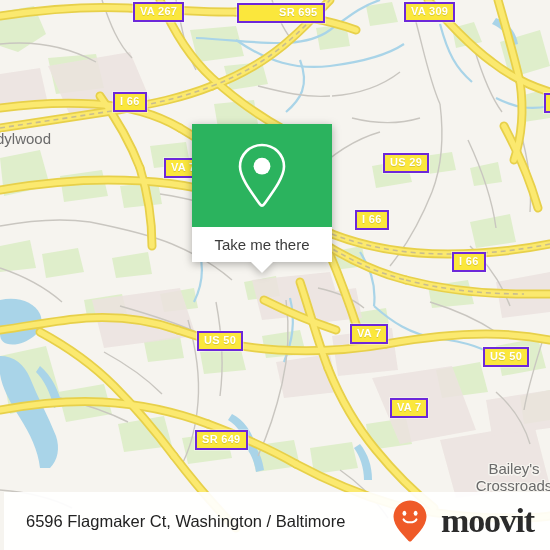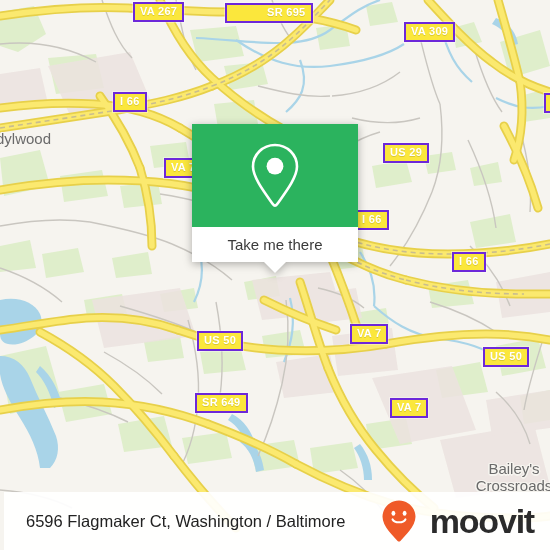--- a/index.html
+++ b/index.html
@@ -58,21 +58,21 @@
       -1.5px 0 #f6f4ef, 1.5px 0 #f6f4ef,
       0 -1.5px #f6f4ef, 0 1.5px #f6f4ef,
       -1px -1px #f6f4ef, 1px -1px #f6f4ef,
       -1px 1px #f6f4ef, 1px 1px #f6f4ef;
   }
   .place.center { text-align: center; }
   
   #card {
     position: absolute;
     left: 192px; top: 124px;
-    width: 166px;
+    width: 140px;
     filter: drop-shadow(0 2px 4px rgba(0,0,0,.30));
   }
   #card-head {
     height: 103px;
     background: #2bb35e;
     display: flex;
     align-items: center;
     justify-content: center;
   }
   #card-foot {
@@ -127,20 +127,21 @@
   }
   #footer-address {
     font-size: 16.5px;
     color: #222222;
     white-space: nowrap;
   }
   #brand {
     display: flex;
     align-items: center;
     gap: 13px;
+    font-family: Liberation Serif, serif;
   }
   #brand-word {
     font-size: 34px;
     font-weight: bold;
     color: #2b2b2b;
     letter-spacing: -1.2px;
     line-height: 34px;
   }
 </style>
 </head>
@@ -343,32 +344,32 @@
         <path d="M0 128 C40 122 80 116 118 110 C152 104 182 98 212 86"></path>
         <path d="M212 86 C244 74 270 58 292 38 C308 24 320 10 330 0"></path>
         <path d="M252 182 C276 204 302 222 332 234"></path>
         <path d="M332 234 C368 248 406 254 448 254 C488 254 520 250 550 244"></path>
         <path d="M318 240 C346 258 374 272 406 280"></path>
         <path d="M406 280 C444 290 484 294 524 294"></path>
       </g>
     </svg>
 
     <div class="shield" style="left:133px; top:2px;">VA 267</div>
-    <div class="shield" style="left:225px; top:3px;padding-left:40px;">SR 695</div>
-    <div class="shield" style="left:404px; top:22px;">VA 309</div>
+    <div class="shield" style="left:237px; top:3px;padding-left:40px;">SR 695</div>
+    <div class="shield" style="left:404px; top:2px;">VA 309</div>
     <div class="shield" style="left:500px; top:93px;margin-left:44px;">VA 120</div>
     <div class="shield" style="left:113px; top:92px;">I 66</div>
     <div class="shield" style="left:164px; top:158px;">VA 7</div>
-    <div class="shield" style="left:383px; top:143px;">US 29</div>
+    <div class="shield" style="left:383px; top:153px;">US 29</div>
     <div class="shield" style="left:355px; top:210px;">I 66</div>
     <div class="shield" style="left:452px; top:252px;">I 66</div>
     <div class="shield" style="left:197px; top:331px;">US 50</div>
     <div class="shield" style="left:350px; top:324px;">VA 7</div>
     <div class="shield" style="left:483px; top:347px;">US 50</div>
-    <div class="shield" style="left:195px; top:393px;">SR 649</div>
+    <div class="shield" style="left:195px; top:430px;">SR 649</div>
     <div class="shield" style="left:390px; top:398px;">VA 7</div>
 
     <div class="place" style="left:-4px; top:130px;">dylwood</div>
     <div class="place center" style="left:466px; top:460px; width:96px;">Bailey's
 Crossroads</div>
 
     <div id="card">
       <div id="card-head">
         <svg width="56" height="70" viewBox="0 0 56 70">
           <path d="M28 4 C15.8 4 6 13.6 6 25.6 C6 36.8 18 52 26.2 63.6 C27.1 64.9 28.9 64.9 29.8 63.6 C38 52 50 36.8 50 25.6 C50 13.6 40.2 4 28 4 Z" fill="none" stroke="#ffffff" stroke-width="2.6"></path>

